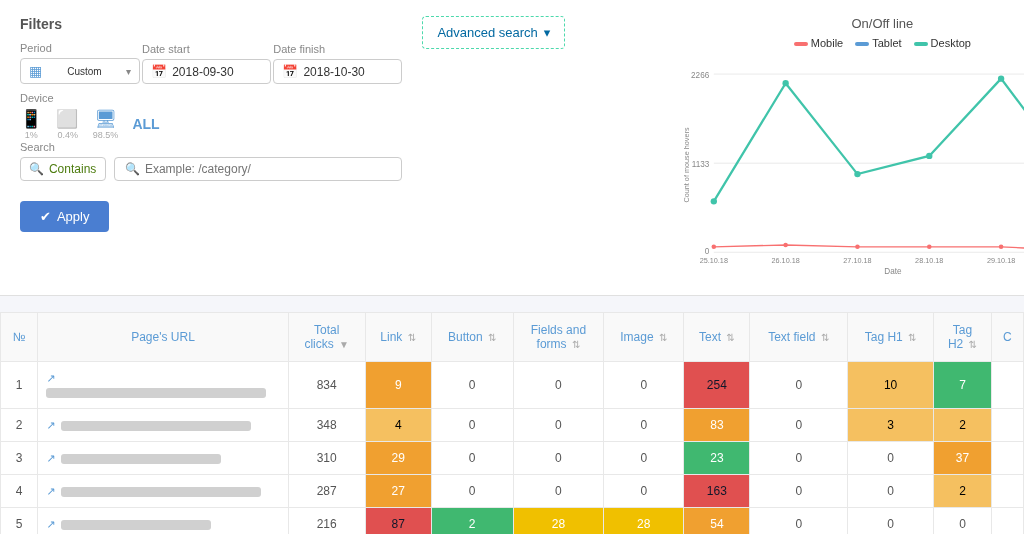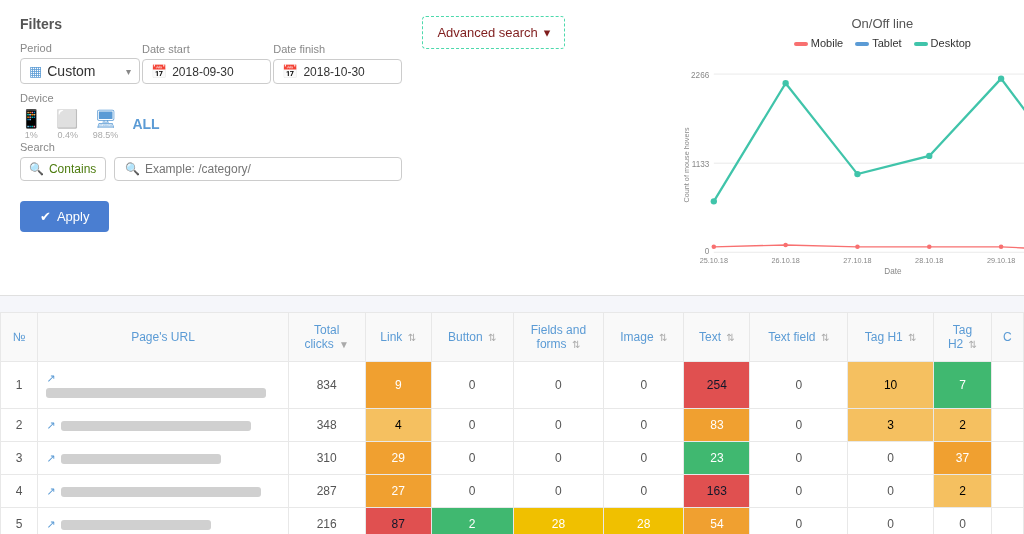--- a/index.html
+++ b/index.html
@@ -45,25 +45,26 @@
       border-radius: 4px;
       padding: 4px 8px;
       background: #fff;
       min-width: 120px;
     }
 
     .select-wrapper select {
       border: none;
       outline: none;
       background: transparent;
-      font-size: 14px;
+      font-size: 10px;
       color: #333;
       appearance: none;
       cursor: pointer;
       flex: 1;
+      margin-left: 20px;
     }
 
     .select-icon {
       color: #5b9bd5;
       margin-right: 5px;
       font-size: 14px;
     }
 
     .chevron {
       margin-left: 4px;
@@ -185,21 +186,21 @@
       font-size: 13px;
       cursor: pointer;
       margin-top: 12px;
     }
 
     .advanced-search-btn {
       border: 1px dashed #4dd9ac;
       border-radius: 4px;
       padding: 8px 14px;
       background: #fff;
-      color: #7f1d1d;
+      color: #0369a1;
       font-size: 13px;
       cursor: pointer;
       display: inline-flex;
       align-items: center;
       gap: 6px;
     }
 
     .advanced-area {
       display: flex;
       flex-direction: column;

